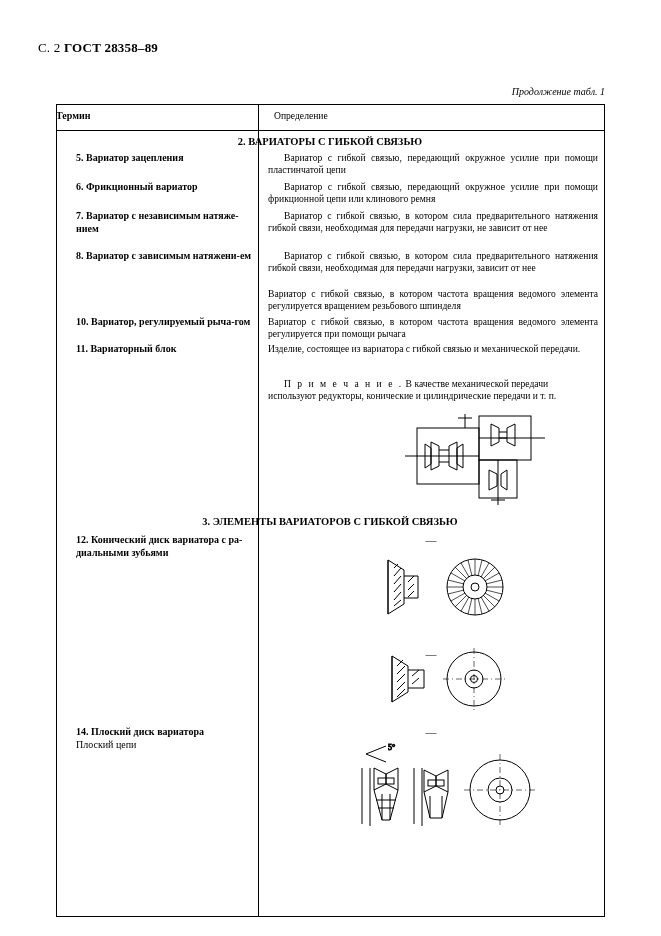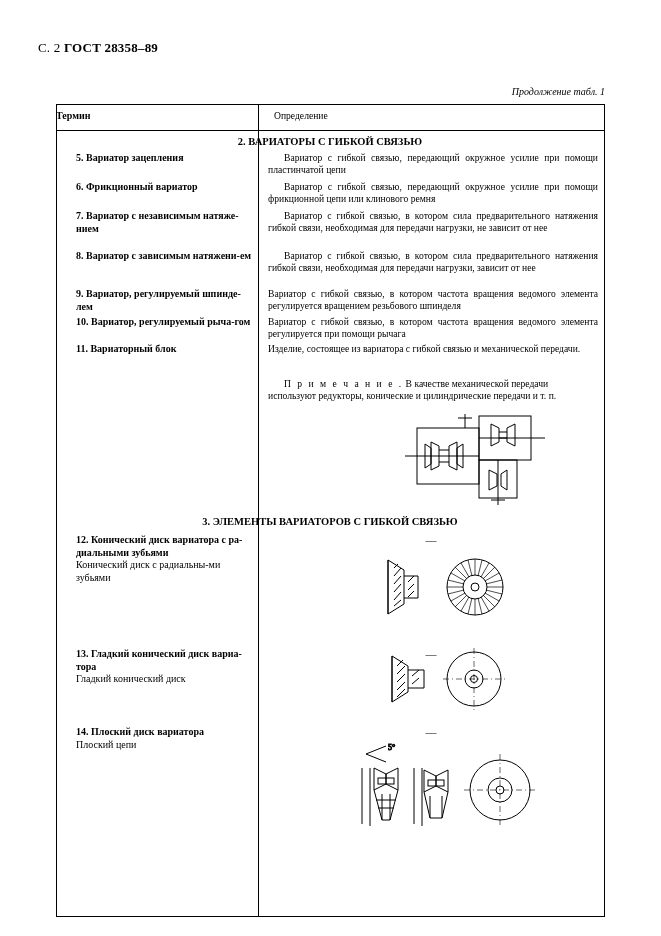--- a/index.html
+++ b/index.html
@@ -168,24 +168,20 @@
     <span>Вариатор с независимым натяже-нием</span>
   </div>
   <div class="def" style="top:210px;">Вариатор с гибкой связью, в котором сила предварительного натяжения гибкой связи, необходимая для передачи нагрузки, не зависит от нее</div>
 
   <div class="term" style="top:250px;">
     <span class="num">8.</span>
     <span>Вариатор с зависимым натяжени-ем</span>
   </div>
   <div class="def" style="top:250px;">Вариатор с гибкой связью, в котором сила предварительного натяжения гибкой связи, необходимая для передачи нагрузки, зависит от нее</div>
 
-  <div class="term" style="top:288px;">
-    <span class="num">9.</span>
-    <span>Вариатор, регулируемый шпинде-лем</span>
-  </div>
   <div class="def noind" style="top:288px;">Вариатор с гибкой связью, в котором частота вращения ведомого элемента регулируется вращением резьбового шпинделя</div>
 
   <div class="term" style="top:316px;">
     <span class="num">10.</span>
     <span>Вариатор, регулируемый рыча-гом</span>
   </div>
   <div class="def noind" style="top:316px;">Вариатор с гибкой связью, в котором частота вращения ведомого элемента регулируется при помощи рычага</div>
 
   <div class="term" style="top:343px;">
     <span class="num">11.</span>
@@ -229,21 +225,20 @@
         <path d="M102 62 L96 66 L96 78 L102 82 Z"></path>
       </g>
     </svg>
   </div>
 
   <div class="section-title s3">3. ЭЛЕМЕНТЫ ВАРИАТОРОВ С ГИБКОЙ СВЯЗЬЮ</div>
 
   <div class="term" style="top:534px;">
     <span class="num">12.</span>
     <span>Конический диск вариатора с ра-диальными зубьями</span>
-    <span class="sub">Конический диск с радиальны-ми зубьями</span>
   </div>
   <div class="dash" style="top:534px; left:421px;">—</div>
 
   <div class="fig" style="top:556px; left:370px;">
     <svg width="150" height="62" viewBox="0 0 150 62">
       <g stroke="#000" fill="none" stroke-width="1">
         <path d="M18 4 L34 14 L34 20 L48 20 L48 42 L34 42 L34 48 L18 58 Z"></path>
         <line x1="18" y1="4" x2="18" y2="58"></line>
         <line x1="34" y1="20" x2="34" y2="42"></line>
         <line x1="24" y1="12" x2="28" y2="8"></line>
@@ -281,25 +276,20 @@
         <line x1="98" y1="58" x2="102" y2="42"></line>
         <line x1="85" y1="51" x2="97" y2="39"></line>
         <line x1="78" y1="38" x2="94" y2="34"></line>
         <line x1="78" y1="24" x2="94" y2="28"></line>
         <line x1="85" y1="11" x2="97" y2="23"></line>
         <line x1="98" y1="4" x2="102" y2="20"></line>
       </g>
     </svg>
   </div>
 
-  <div class="term" style="top:648px;">
-    <span class="num">13.</span>
-    <span>Гладкий конический диск вариа-тора</span>
-    <span class="sub">Гладкий конический диск</span>
-  </div>
   <div class="dash" style="top:648px; left:421px;">—</div>
 
   <div class="fig" style="top:648px; left:378px;">
     <svg width="140" height="62" viewBox="0 0 140 62">
       <g stroke="#000" fill="none" stroke-width="1">
         <path d="M14 8 L30 18 L30 22 L46 22 L46 40 L30 40 L30 44 L14 54 Z"></path>
         <line x1="14" y1="8" x2="14" y2="54"></line>
         <line x1="30" y1="22" x2="30" y2="40"></line>
         <line x1="19" y1="18" x2="25" y2="12"></line>
         <line x1="19" y1="26" x2="27" y2="18"></line>

